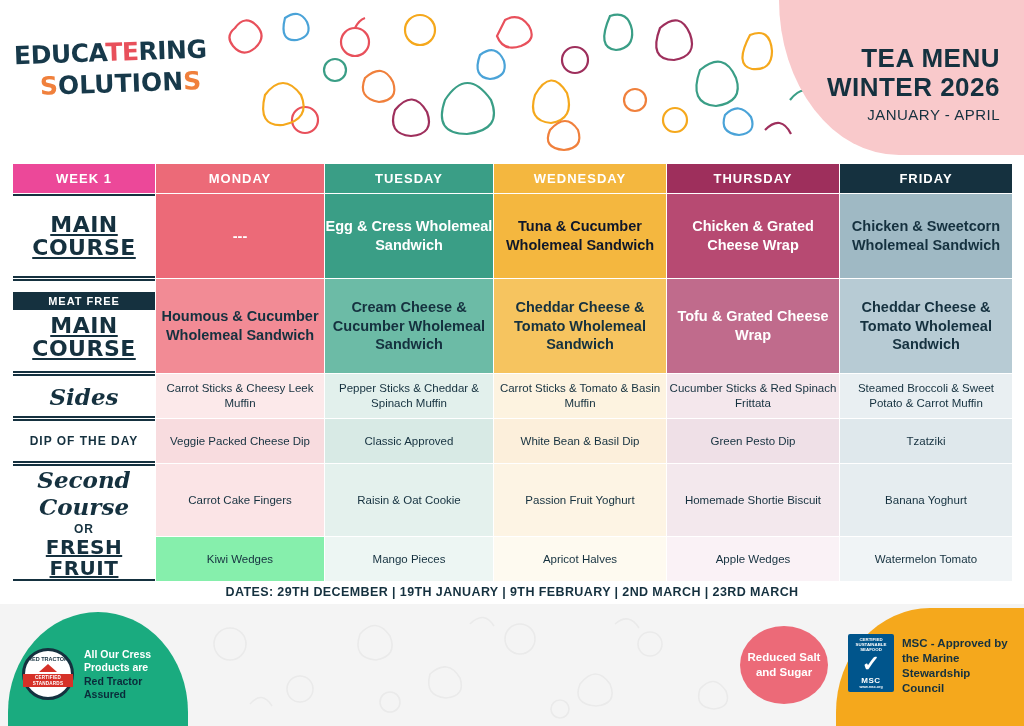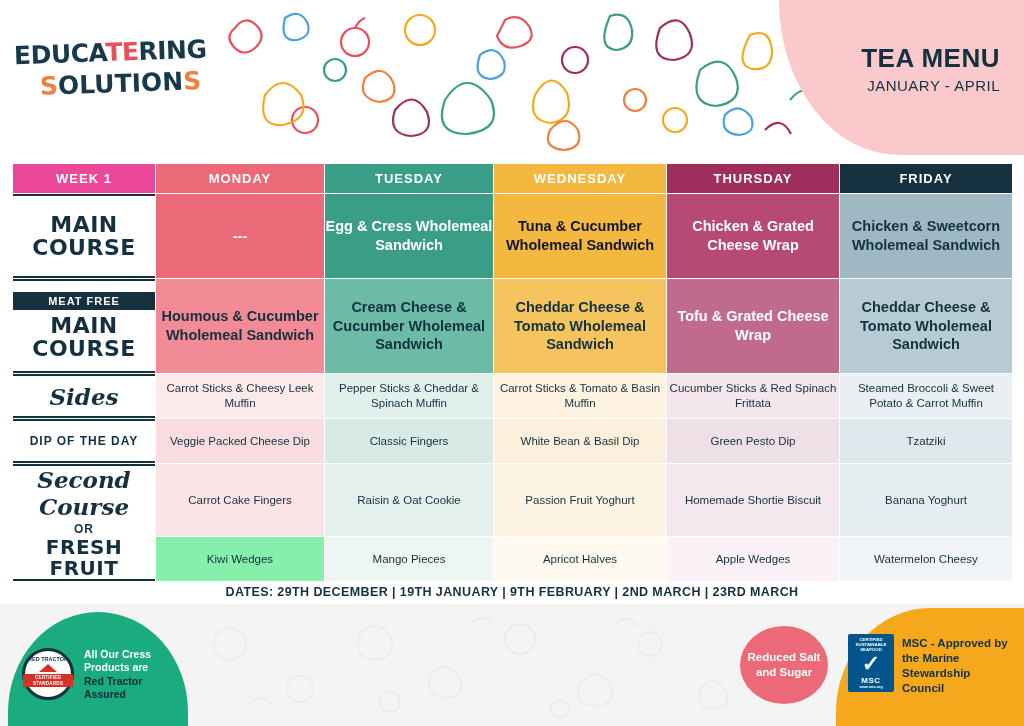--- a/index.html
+++ b/index.html
@@ -100,21 +100,21 @@
     background: #ffffff;
     text-align: center;
     vertical-align: middle;
     color: #15313f;
     border-top: 2px solid #15313f;
     border-bottom: 2px solid #15313f;
     width: 142px;
   }
   .rowlabel .big {
     font-family: "DejaVu Sans", sans-serif;
-    font-size: 22px; font-weight: bold; letter-spacing: .5px; line-height: 1.05;
+    font-size: 22px; font-weight: bold; letter-spacing: .5px; line-height: 1.05; text-decoration: underline;
   }
   .rowlabel .script {
     font-family: "DejaVu Serif", serif;
     font-style: italic; font-size: 23px; font-weight: bold;
   }
   .rowlabel .pillbar {
     background: #15313f; color: #ffffff;
     font-size: 11px; font-weight: bold; letter-spacing: 1px;
     padding: 3px 18px; margin: 0 0 4px 0;
   }
@@ -329,20 +329,21 @@
       <div class="l1">
         <span>EDUCA</span><span class="alt">TE</span><span>RING</span>
       </div>
       <div class="l2">
         <span>S</span><span class="alt">OLUTION</span><span>S</span>
       </div>
     </div>
 
     <div class="header-title-block">
       <div class="t1">TEA MENU</div>
+      <div class="t2">WINTER 2026</div>
       <div class="t3">JANUARY - APRIL</div>
     </div>
   </div>
 
   <div class="table-wrap">
     <table class="menu">
       <colgroup>
         <col style="width:142px">
         <col style="width:168px">
         <col style="width:168px">
@@ -394,21 +395,21 @@
         <td class="cell small c-wed-3">Carrot Sticks &amp; Tomato &amp; Basin Muffin</td>
         <td class="cell small c-thu-3">Cucumber Sticks &amp; Red Spinach Frittata</td>
         <td class="cell small c-fri-3">Steamed Broccoli &amp; Sweet Potato &amp; Carrot Muffin</td>
       </tr>
 
       <tr class="r4">
         <td class="rowlabel">
           <div class="small">DIP OF THE DAY</div>
         </td>
         <td class="cell small c-mon-4">Veggie Packed Cheese Dip</td>
-        <td class="cell small c-tue-4">Classic Fingers</td>
+        <td class="cell small c-tue-4">Classic Approved</td>
         <td class="cell small c-wed-4">White Bean &amp; Basil Dip</td>
         <td class="cell small c-thu-4">Green Pesto Dip</td>
         <td class="cell small c-fri-4">Tzatziki</td>
       </tr>
 
       <tr class="r5">
         <td class="rowlabel rowlabel-nb" style="border-top:2px solid #15313f;border-bottom:none;">
           <div class="script">Second Course</div>
           <div class="small" style="margin-top:2px;">OR</div>
         </td>
@@ -420,21 +421,21 @@
       </tr>
 
       <tr class="r6">
         <td class="rowlabel" style="border-top:none;">
           <div class="big" style="font-size:20px;">FRESH FRUIT</div>
         </td>
         <td class="cell small c-mon-6">Kiwi Wedges</td>
         <td class="cell small c-tue-6">Mango Pieces</td>
         <td class="cell small c-wed-6">Apricot Halves</td>
         <td class="cell small c-thu-6">Apple Wedges</td>
-        <td class="cell small c-fri-6">Watermelon Cheesy</td>
+        <td class="cell small c-fri-6">Watermelon Tomato</td>
       </tr>
     </tbody>
       </table>
   </div>
 
   <div class="dates">DATES: 29TH DECEMBER | 19TH JANUARY | 9TH FEBRUARY | 2ND MARCH | 23RD MARCH</div>
 
   <div class="footer">
     <svg class="footer-pattern" width="1024" height="122" viewBox="0 0 1024 122" fill="none" stroke="#e2e2e2" stroke-width="1.6">
       <circle cx="230" cy="40" r="16"></circle>

